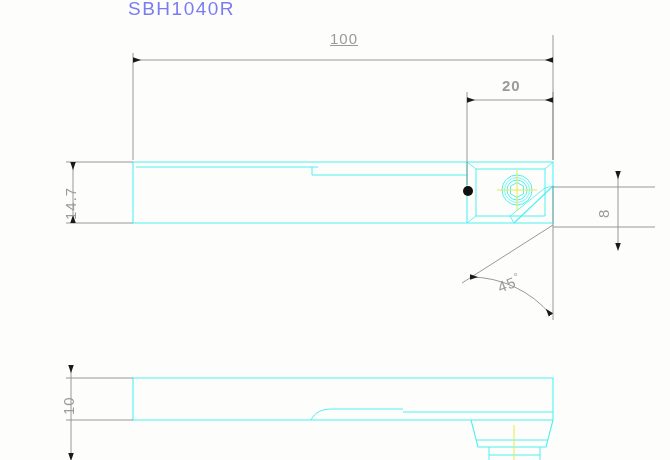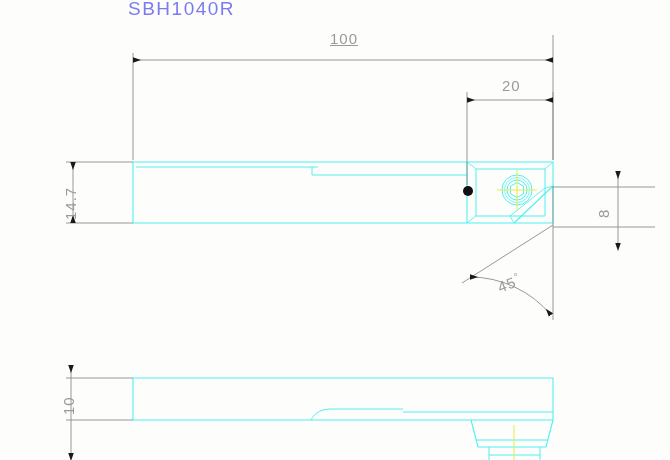--- a/index.html
+++ b/index.html
@@ -149,21 +149,21 @@
       <line x1="66" y1="420" x2="133" y2="420" stroke="#8c8c8c" stroke-width="0.9"></line>
       <line x1="71" y1="365" x2="71" y2="453" stroke="#8c8c8c" stroke-width="0.9" marker-start="url(#arrIn)" marker-end="url(#arrOut)"></line>
     </g>
 
   </svg>
 
   <div id="title-text">SBH1040R</div>
 
   <div class="dim-text" style="left:330px; top:30px;text-decoration:underline;">100</div>
 
-  <div class="dim-text" style="left:502px; top:77px;">20</div>
+  <div class="dim-text" style="left:502px; top:77px;font-weight:bold;">20</div>
 
   <div class="dim-text rot" style="left:62px; top:220px; transform: rotate(-90deg);">14.7</div>
 
   <div class="dim-text rot" style="left:595px; top:218px; transform: rotate(-90deg);">8</div>
 
   <div class="dim-text rot" style="left:60px; top:415px; transform: rotate(-90deg);">10</div>
 
   <div class="dim-text" style="left:498px; top:278px; transform: rotate(-20deg); transform-origin: 0 50%;"><span>45</span><span class="deg-mark">°</span></div>
 
 </div>

